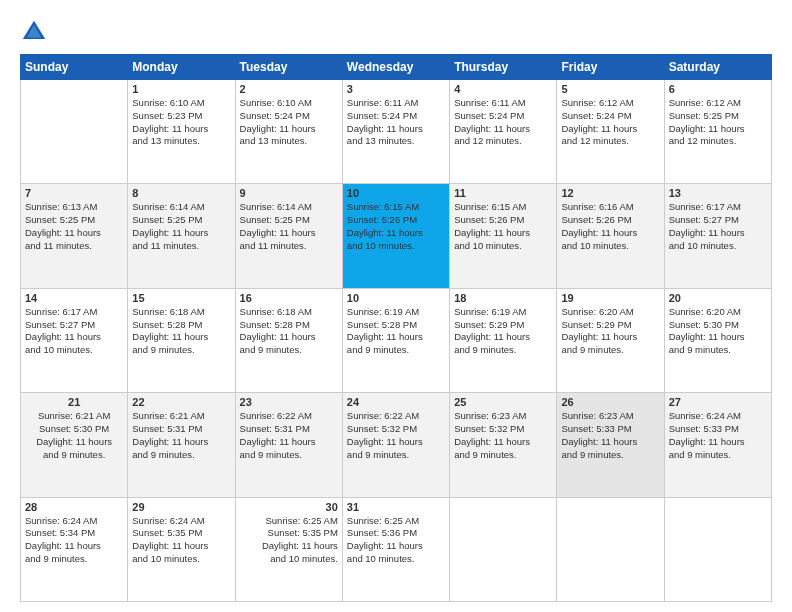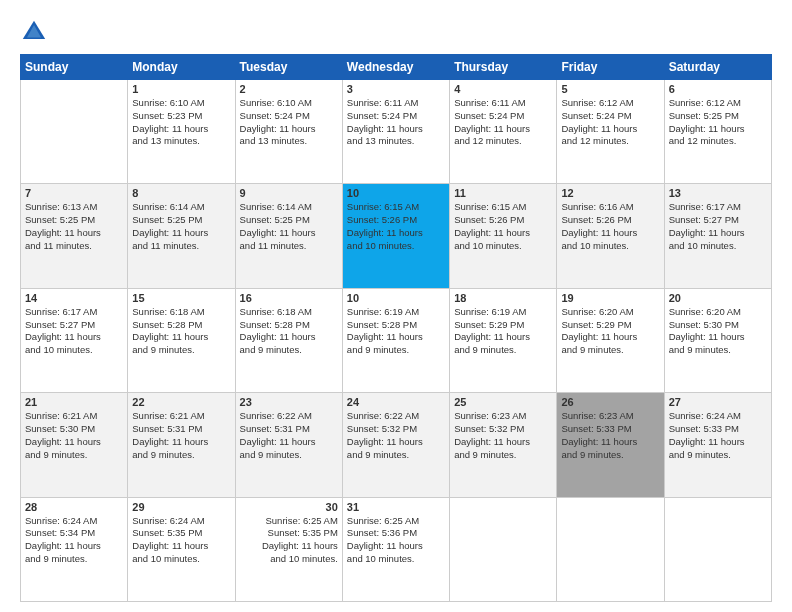--- a/index.html
+++ b/index.html
@@ -270,21 +270,21 @@
           </td>
           <td style="background-color: rgb(255, 255, 255);">
             <span class="day-num">20</span>
             <div class="day-info" style="white-space: pre-line;">Sunrise: 6:20 AM
 Sunset: 5:30 PM
 Daylight: 11 hours
 and 9 minutes.</div>
           </td>
         </tr>
         <tr>
-          <td style="background-color: rgb(242, 242, 242);">
+          <td style="background-color: rgb(242, 242, 242); text-align: center;">
             <span class="day-num">21</span>
             <div class="day-info" style="white-space: pre-line;">Sunrise: 6:21 AM
 Sunset: 5:30 PM
 Daylight: 11 hours
 and 9 minutes.</div>
           </td>
           <td style="background-color: rgb(242, 242, 242);">
             <span class="day-num">22</span>
             <div class="day-info" style="white-space: pre-line;">Sunrise: 6:21 AM
 Sunset: 5:31 PM
@@ -305,21 +305,21 @@
 Daylight: 11 hours
 and 9 minutes.</div>
           </td>
           <td style="background-color: rgb(242, 242, 242);">
             <span class="day-num">25</span>
             <div class="day-info" style="white-space: pre-line;">Sunrise: 6:23 AM
 Sunset: 5:32 PM
 Daylight: 11 hours
 and 9 minutes.</div>
           </td>
-          <td style="background-color: #a3a3a3;">
+          <td style="background-color: #e5e5e5;">
             <span class="day-num">26</span>
             <div class="day-info" style="white-space: pre-line;">Sunrise: 6:23 AM
 Sunset: 5:33 PM
 Daylight: 11 hours
 and 9 minutes.</div>
           </td>
           <td style="background-color: rgb(242, 242, 242); margin-top: 43px;">
             <span class="day-num">27</span>
             <div class="day-info" style="white-space: pre-line;">Sunrise: 6:24 AM
 Sunset: 5:33 PM

